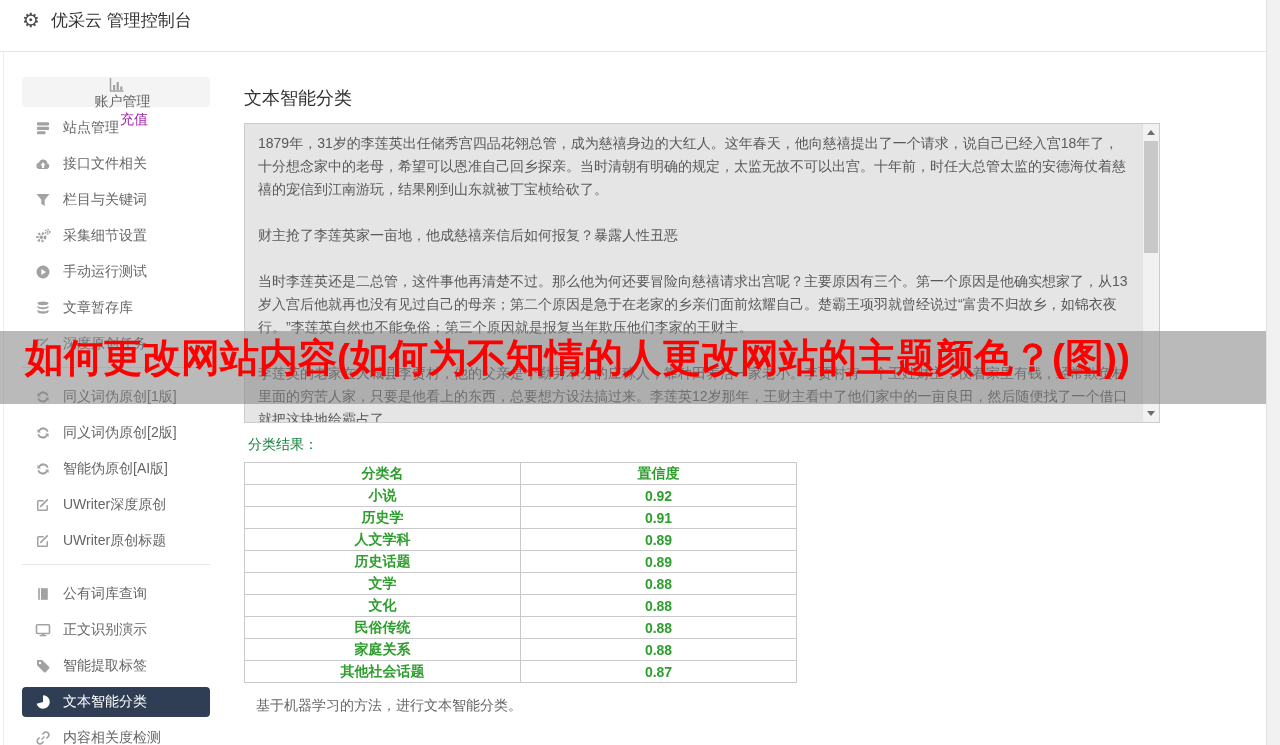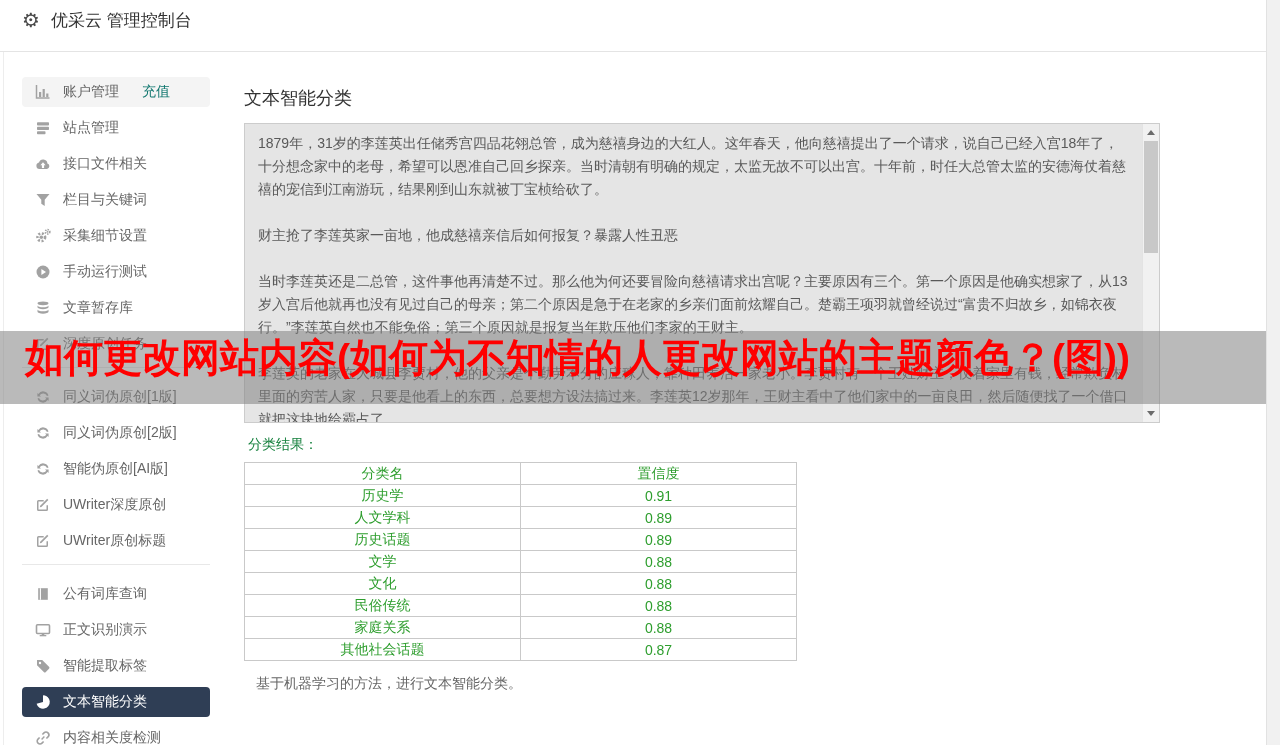--- a/index.html
+++ b/index.html
@@ -17,23 +17,23 @@
   .left-line { position:absolute; left:3px; top:52px; height:693px; width:1px; background:#ededed; }
   
   .layout { display:flex; height:693px; }
   .sidebar { width:232px; padding:25px 0 0 22px; flex:0 0 232px; }
   .side-item {
     width:188px; height:30px; margin-bottom:6px; border-radius:4px;
     display:flex; align-items:center; padding-left:13px; cursor:pointer;
     font-size:14px; color:#666;
   }
   .side-item .side-icon { width:16px; height:16px; margin-right:12px; display:inline-flex; align-items:center; justify-content:center; }
-  .side-item.highlight { background:#f4f4f4; }
+  .side-item.highlight { background:#f4f4f4;flex-direction:column; }
   .side-item.selected { background:#2f3e55; color:#fff; }
-  .side-badge { color:#0f766e; margin-left:23px; }
+  .side-badge { color:#a21caf; margin-left:23px; }
   .side-divider { width:188px; height:1px; background:#e8e8e8; margin:8px 0 14px 0; }
   
   .main { flex:1; padding:34px 0 0 12px; }
   .page-title { font-size:18px; font-weight:400; color:#333; margin:0; }
   .doc-box {
     width:916px; height:300px; margin-top:13px; border:1px solid #cccccc;
     position:relative; background:#e5e5e5; overflow:hidden;
   }
   .doc-content {
     padding:8px 30px 8px 13px; font-size:14px; line-height:23px; color:#595959;
@@ -43,21 +43,21 @@
   .v-arrow { position:absolute; left:0; width:16px; height:17px; display:flex; align-items:center; justify-content:center; }
   .v-arrow.up { top:0; }
   .v-arrow.down { bottom:0; }
   .tri-up { width:0; height:0; border-left:4px solid transparent; border-right:4px solid transparent; border-bottom:5px solid #6b6b6b; }
   .tri-down { width:0; height:0; border-left:4px solid transparent; border-right:4px solid transparent; border-top:5px solid #6b6b6b; }
   .v-thumb { position:absolute; left:1px; top:17px; width:14px; height:112px; background:#c8c8c8; }
   .results-label { color:#15803d; font-size:14px; margin:13px 0 8px 4px; }
   table.results { border-collapse:collapse; width:553px; table-layout:fixed; }
   table.results th, table.results td {
     border:1px solid #c9c9c9; text-align:center; font-size:14px; color:#2e9e2e;
-    height:22px; padding:0; font-weight:normal;
+    height:22px; padding:0; font-weight:bold;
   }
   .footer-note { margin-top:14px; font-size:14px; color:#666;margin-left:12px; }
   
   .overlay {
     position:absolute; left:0; top:331px; width:1266px; height:73px;
     background:rgba(128,128,128,0.54); z-index:50; display:flex; align-items:flex-start;
   }
   .overlay-text {
     font-size:39px; font-weight:bold; color:#ff0000; white-space:nowrap; margin-left:25px;
   }
@@ -276,20 +276,24 @@
 
     <table class="results">
       <thead>
           <tr>
             <th>分类名</th>
             <th>置信度</th>
           </tr>
         </thead>
       <tbody>
           <tr>
+            <td>小说</td>
+            <td>0.92</td>
+          </tr>
+          <tr>
             <td>历史学</td>
             <td>0.91</td>
           </tr>
           <tr>
             <td>人文学科</td>
             <td>0.89</td>
           </tr>
           <tr>
             <td>历史话题</td>
             <td>0.89</td>

